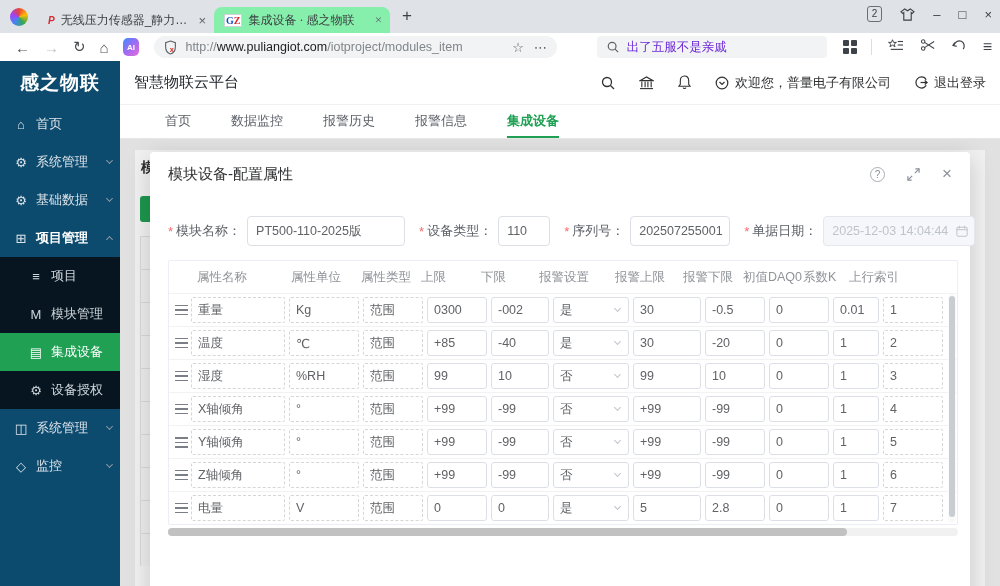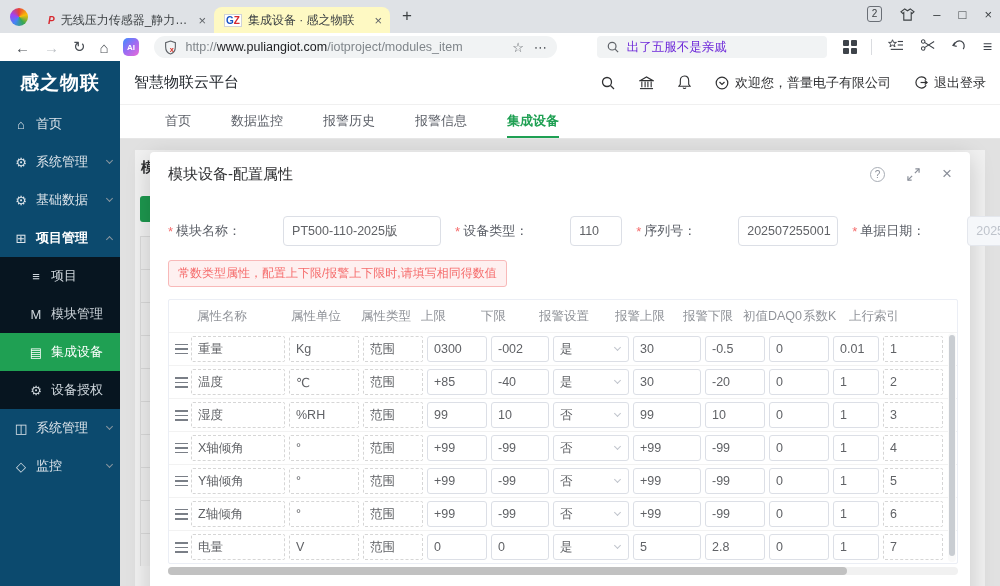--- a/index.html
+++ b/index.html
@@ -7,21 +7,21 @@
     font-family:"Liberation Sans","DejaVu Sans",sans-serif; }
   .window { width:1000px; height:586px; display:flex; flex-direction:column; }
 
   
   .titlebar { height:33px; background:#dfe2e6; display:flex; align-items:flex-end; position:relative; flex:none; }
   .blogo { width:18px; height:18px; border-radius:50%; margin:0 10px 7px 10px;
     background:conic-gradient(#e84335,#fbbc05,#34a853,#4285f4,#a142f4,#e84335); flex:none; }
   .tab { height:26px; display:flex; align-items:center; padding:0 8px 0 10px; width:176px; flex:none;
     font-size:12px; color:#3c4043; border-radius:8px 8px 0 0; }
   .tab.inactive { background:transparent; }
-  .tab.active { background:#fef9c3; }
+  .tab.active { background:#86efac;font-family:Liberation Serif, serif; }
   .tab .fav { font-size:10px; font-weight:bold; margin-right:6px; flex:none; }
   .fav-p { color:#d7282f; font-style:italic; font-size:12px; }
   .fav-gz { color:#1652c4; background:#fff; border:1px solid #d0d3d8; padding:0 1px; font-size:8px; }
   .fav-gz b { color:#d7282f; }
   .tab .t { flex:1; overflow:hidden; white-space:nowrap; text-overflow:ellipsis; }
   .tab .x { margin-left:6px; color:#5f6368; font-size:13px; flex:none; cursor:pointer; }
   .newtab { font-size:17px; color:#3c4043; margin:0 0 7px 12px; }
   .winctl { position:absolute; right:8px; top:6px; display:flex; align-items:center; gap:18px; color:#3c4043; font-size:13px; }
   .badge2 { border:1px solid #6a6f76; border-radius:3px; font-size:10px; padding:0 4px; line-height:14px; }
   .shirt svg { display:block; }
@@ -97,21 +97,21 @@
   .helpq { width:15px; height:15px; border:1px solid #a8adb5; border-radius:50%; font-size:10px;
     display:flex; align-items:center; justify-content:center; }
   .fullsc svg { display:block; }
   .mclose { font-size:17px; color:#8a8f99; }
 
   .mform { display:flex; align-items:center; padding:20px 18px 14px 18px; font-size:13px; color:#5a5e66; }
   .fgroup { display:flex; align-items:center; margin-right:14px; }
   .req { color:#f56c6c; margin-right:3px; }
   .flabel { white-space:nowrap; margin-right:6px; }
   .finput { height:30px; border:1px solid #dcdfe6; border-radius:4px; display:flex; align-items:center;
-    padding:0 8px; color:#606266; font-size:12.5px; white-space:nowrap;margin-left:36px; }
+    padding:0 8px; color:#606266; font-size:12.5px; white-space:nowrap; }
   .finput.disabled { background:#f5f7fa; border-color:#e4e7ed; color:#bfc4cc; }
   .finput .cal { margin-left:8px; display:flex; }
 
   .mwarn { margin:0 18px 12px 18px; display:inline-block; font-size:12px; color:#f56c6c;
     border:1px solid #f8b9b9; background:#fef0f0; border-radius:3px; padding:4px 9px; align-self:flex-start; width:max-content; }
 
   .mtable { margin:0 12px 0 18px; border:1px solid #ebeef5; border-radius:2px; position:relative; }
   .throw { display:flex; align-items:center; height:32px; font-size:12.5px; color:#909399; padding-left:4px; }
   .throw span { padding-left:6px; white-space:nowrap; }
   .trow { display:flex; align-items:center; height:33px; border-top:1px solid #f2f2f2; padding-left:4px; }
@@ -380,21 +380,20 @@
                       <rect x="1" y="2.5" width="12" height="10.5" rx="1.5" fill="none" stroke="#c0c4cc" stroke-width="1.2"></rect>
                       <line x1="4" y1="1" x2="4" y2="4" stroke="#c0c4cc" stroke-width="1.2"></line>
                       <line x1="10" y1="1" x2="10" y2="4" stroke="#c0c4cc" stroke-width="1.2"></line>
                       <line x1="1" y1="5.5" x2="13" y2="5.5" stroke="#c0c4cc" stroke-width="1.2"></line>
                     </svg>
                   </span>
               </span>
             </div>
           </div>
 
-          <div class="mwarn">常数类型属性，配置上下限/报警上下限时,请填写相同得数值</div>
 
           <div class="mtable">
             <div class="throw">
                 <span style="width: 18px; padding: 0px;"></span>
                 <span class="w-name">属性名称</span>
                 <span class="w-unit">属性单位</span>
                 <span class="w-type">属性类型</span>
                 <span class="w-up">上限</span>
                 <span class="w-low">下限</span>
                 <span class="w-sel">报警设置</span>

